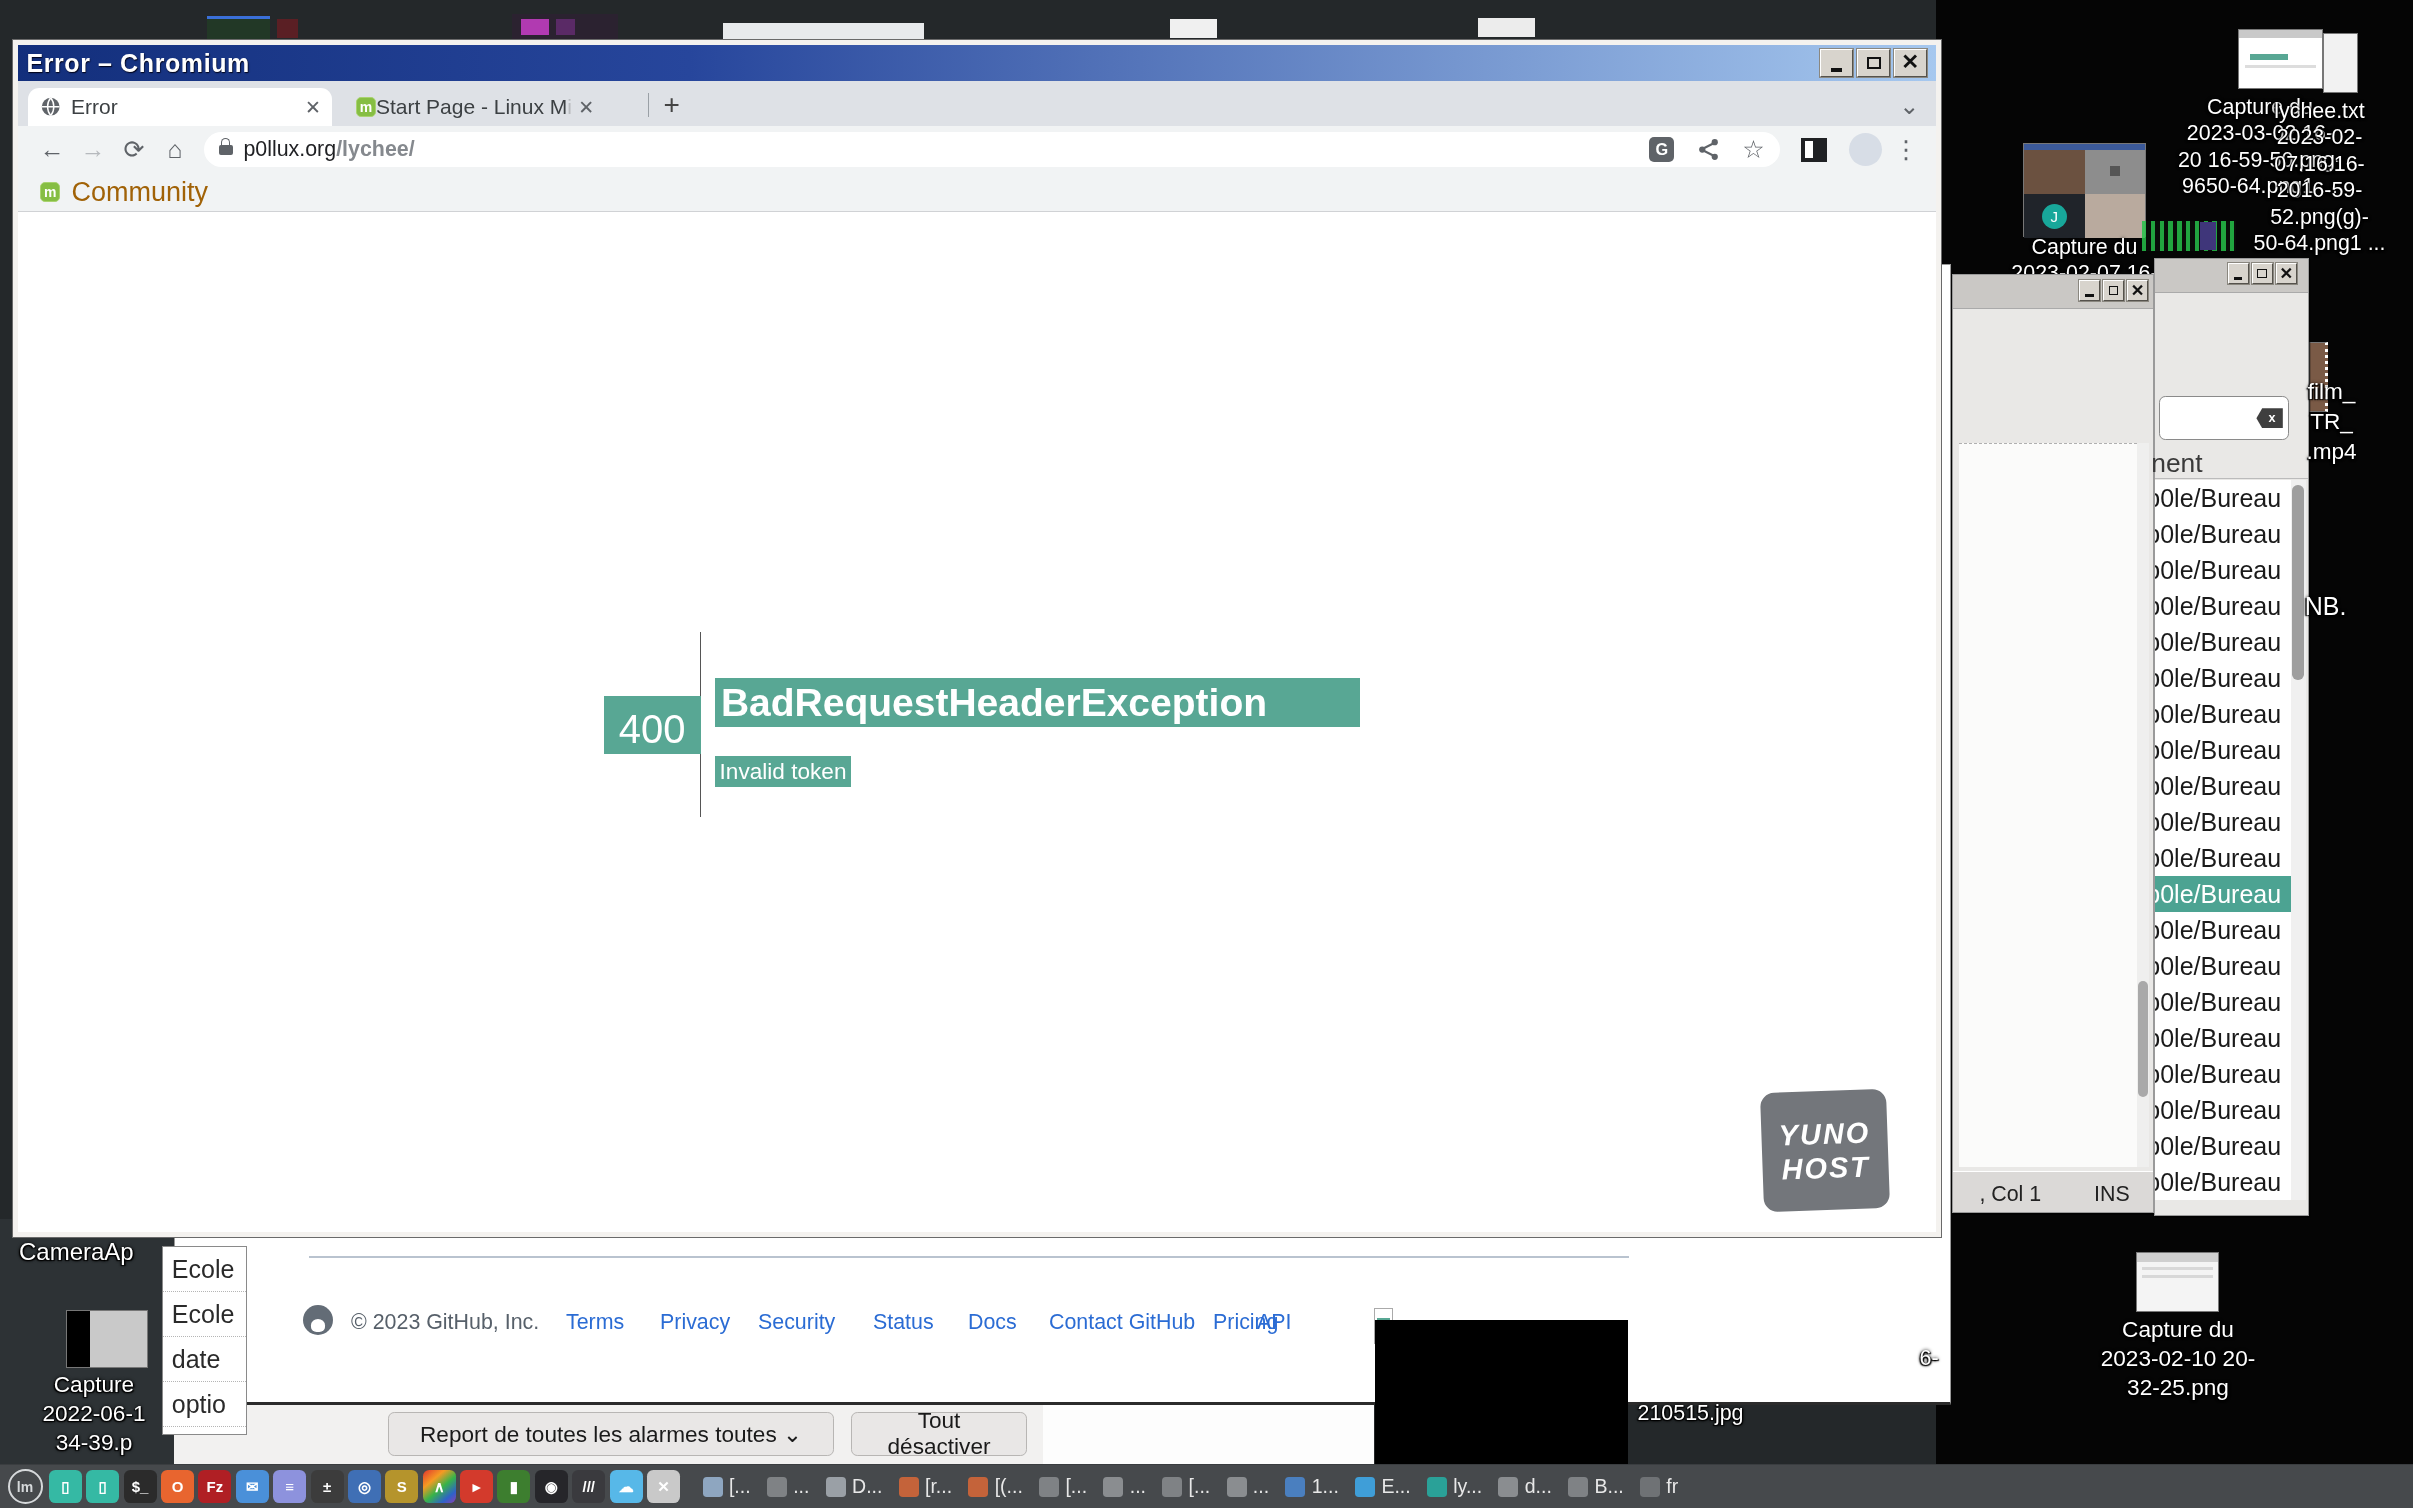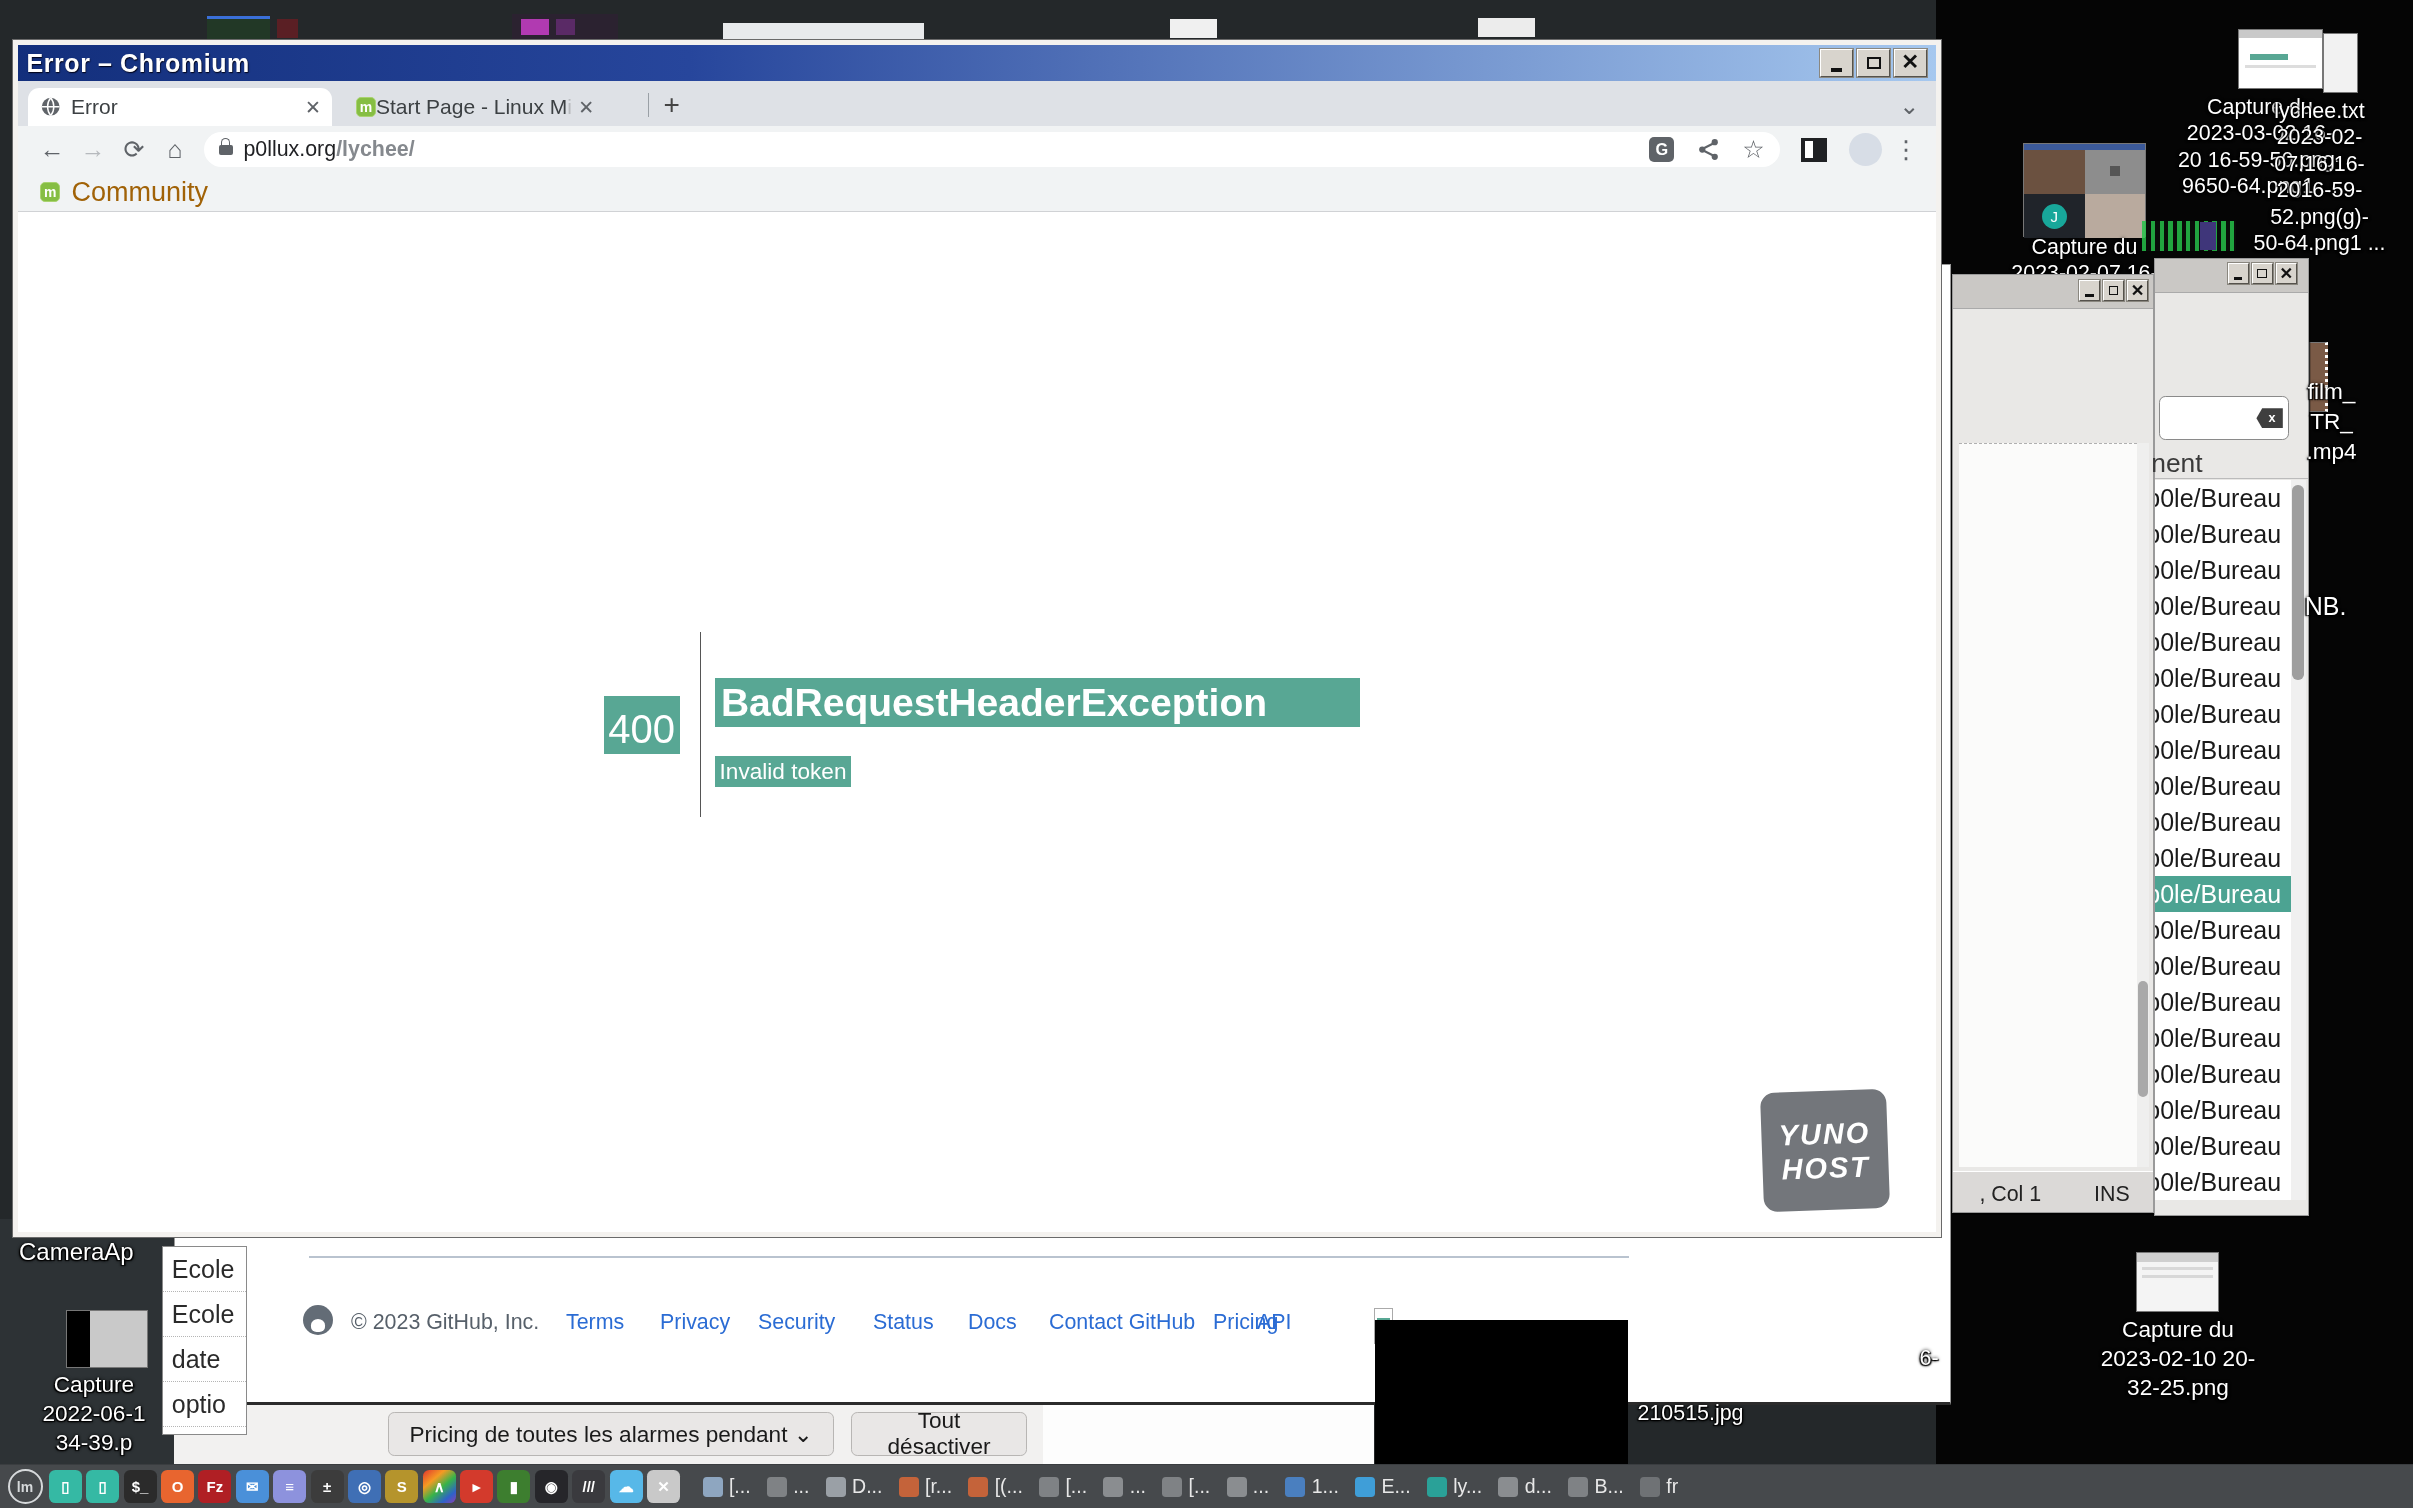--- a/index.html
+++ b/index.html
@@ -69,21 +69,21 @@
   #avatar .body { width:21.4px; height:10px; border-radius:6.3px 6.3px 0 0; background:#5b6770; }
   #bookmarks { height:39px; background:#f1f3f4; border-bottom:1.3px solid #d0d2d5;
     display:flex; align-items:center; padding:0 22.6px; }
   .mintico { width:20px; height:20px; border-radius:5px; background:#86be43; color:#fff;
     font-size:14px; font-weight:bold; display:flex; align-items:center; justify-content:center;
     border:1.9px solid #a9d36f; flex:none; }
   #bookmarks .lbl { font-size:27px; color:#a16207; margin-left:11.3px; }
   #content { position:relative; height:1020px; background:#fff; overflow:hidden; }
   #vline { left:682px; top:420px; width:1.9px; height:185px; background:#555; }
   .teal { background:#58a794; color:#fff; }
-  #err-code { left:586px; top:484px; width:76px; height:58px; font-size:40px;
+  #err-code { left:586px; top:484px; width:97px; height:58px; font-size:40px;
     display:flex; align-items:flex-end; justify-content:center; padding-bottom:2.5px; }
   #err-name { left:697px; top:466px; width:645px; height:49px; font-size:39px; font-weight:bold;
     display:flex; align-items:center; padding-left:6.3px; }
   #err-msg { left:697px; top:544px; height:31px; font-size:22.6px; display:flex; align-items:center; padding:0 5px; }
   #yuno { left:1744px; top:879px; width:126px; height:119px; background:#73767b; border-radius:14px;
     color:#fff; font-weight:bold; font-style:italic; font-size:29px; line-height:34px;
     display:flex; flex-direction:column; align-items:center; justify-content:center;
     letter-spacing:1.9px; transform:rotate(-2deg); }
 
   
@@ -302,21 +302,21 @@
       <i></i>
       <b></b>
       <b></b>
     </div>
 </div>
 <div class="dlabel" style="left:1609px;top:1400px;width:163px;font-size:21.4px;z-index:7">210515.jpg</div>
 <div class="dlabel" style="left:1904px;top:1345px;width:50px;font-size:21.4px;z-index:7">6-</div>
 
 <div class="abs" id="alarmbar">
   <div class="white"></div>
-  <button class="gtkbtn" style="left:214px;width:446px">Pricing de toutes les alarmes pendant ⌄</button>
+  <button class="gtkbtn" style="left:214px;width:446px">Report de toutes les alarmes toutes ⌄</button>
   <button class="gtkbtn" style="left:677px;width:176px">Tout désactiver</button>
 </div>
 <div class="abs" id="blackbox"></div>
 
 <div class="gwin" id="winA">
   <div class="gtitle">
     <div class="bvlrow" style="right:5px;top:5px">
       <span class="bvl">
           <span class="mini"></span>
         </span>

